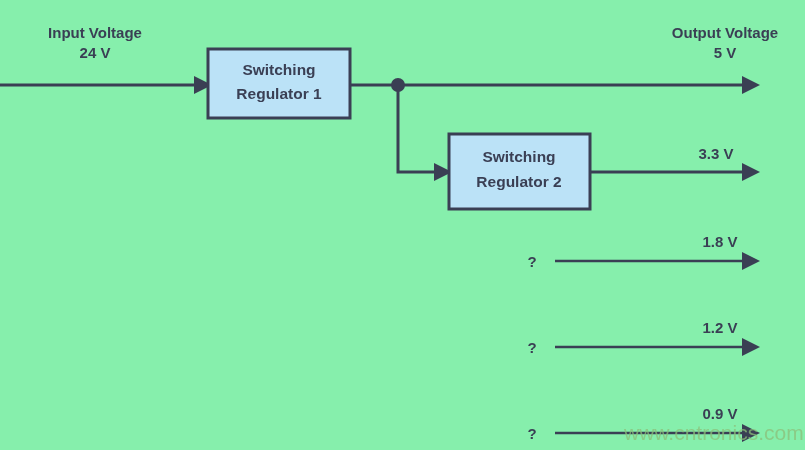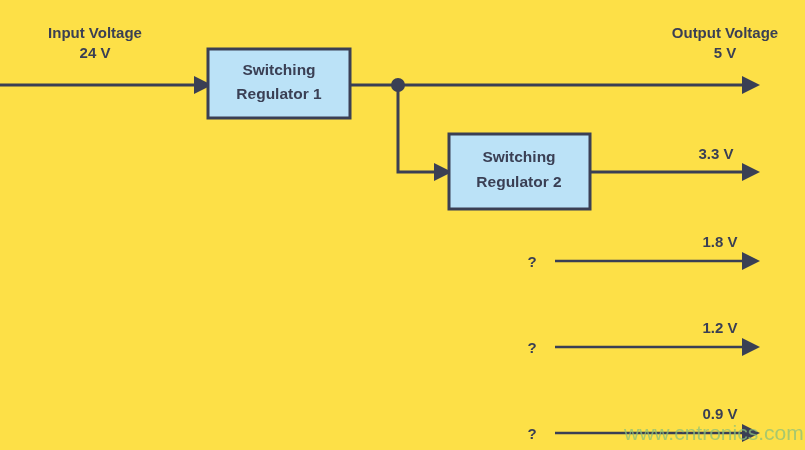--- a/index.html
+++ b/index.html
@@ -8,21 +8,21 @@
     padding: 0;
     background: #ffffff;
   }
   body {
     font-family: "Liberation Sans", sans-serif;
   }
   #canvas {
     position: relative;
     width: 805px;
     height: 450px;
-    background: #fde047;
+    background: #86efac;
     overflow: hidden;
   }
   #diagram-svg {
     position: absolute;
     left: 0;
     top: 0;
     width: 805px;
     height: 450px;
   }
   .blk-label {

